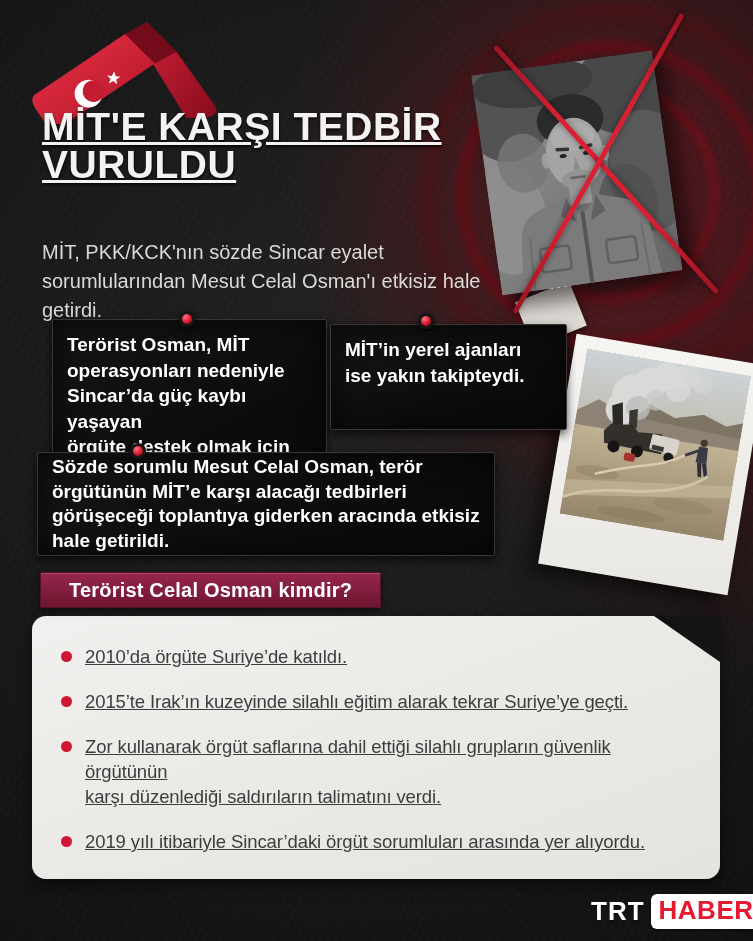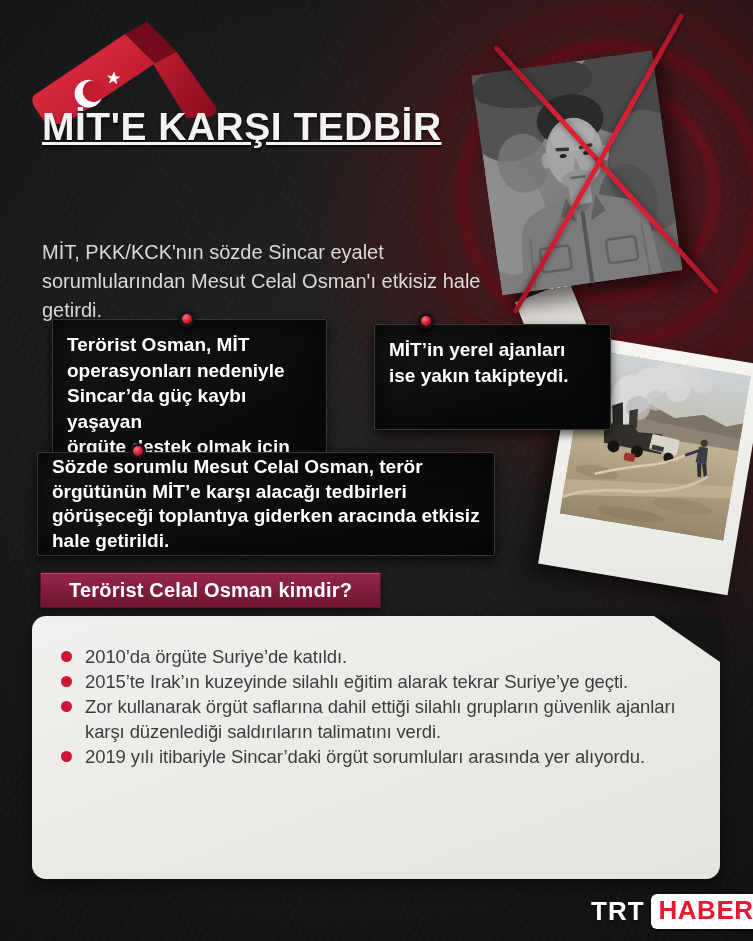--- a/index.html
+++ b/index.html
@@ -40,21 +40,21 @@
     box-shadow:0 0 6px rgba(0,0,0,.45);}
   .xline.a{left:440px;top:167px;width:332px;transform:rotate(47.9deg);}
   .xline.b{left:427px;top:161px;width:343px;transform:rotate(119.3deg);}
 
   .note{position:absolute;z-index:6;color:#fff;font-weight:700;
     background:linear-gradient(150deg,#161514,#0b0b0b 70%);
     border:1px solid #3a3836;border-radius:2px;
     box-shadow:0 4px 10px rgba(0,0,0,.65), inset 0 0 30px rgba(0,0,0,.7);
     font-size:19px;line-height:25.5px;white-space:pre-line;padding:12px 14px;}
   .note1{left:52px;top:319px;width:245px;min-height:102px;}
-  .note2{left:330px;top:324px;width:207px;min-height:80px;margin-left:44px;}
+  .note2{left:330px;top:324px;width:207px;min-height:80px;}
   .note3{left:37px;top:452px;width:428px;min-height:82px;line-height:24.5px;padding:2px 14px;}
   .pin{position:absolute;z-index:7;width:10px;height:10px;border-radius:50%;
     border:3px solid #171515;
     background:radial-gradient(circle at 35% 30%, #ff7680, #d2182b 55%, #7a0a14);
     box-shadow:0 2px 4px rgba(0,0,0,.8);}
   .pin1{left:179px;top:311px;}
   .pin2{left:418px;top:313px;}
   .pin3{left:130px;top:443px;}
 
   .polaroid{position:absolute;left:556px;top:348px;width:166px;height:220px;
@@ -69,22 +69,22 @@
     color:#fff;font-weight:800;font-size:20px;letter-spacing:.2px;}
 
   .profile-box{position:absolute;left:32px;top:616px;width:688px;height:263px;z-index:5;
     background:linear-gradient(160deg,#f1f0ee,#e5e3df);border-radius:14px;
     box-shadow:0 6px 14px rgba(0,0,0,.5);}
   .corner-cut{position:absolute;top:0;right:0;width:66px;height:46px;z-index:2;
     background:linear-gradient(225deg,#161515 48%,#101010 52%,#161515);
     clip-path:polygon(0 0,100% 0,100% 100%);}
   .profile-list{list-style:none;margin:0;padding:28px 40px 0 28px;}
   .profile-list li{position:relative;padding-left:25px;color:#3d3d3d;
-    font-size:18.5px;line-height:25px;white-space:pre-line;letter-spacing:-.1px;}
-  .profile-list li + li{}
+    font-size:18.5px;line-height:25px;white-space:pre-line;letter-spacing:-.1px;text-decoration:underline;}
+  .profile-list li + li{margin-top:20px;}
   .profile-list li::before{content:"";position:absolute;left:1px;top:7px;width:11px;height:11px;
     border-radius:50%;background:#cf1733;}
 
   .logo{position:absolute;left:591px;top:894px;z-index:6;display:flex;align-items:center;gap:6px;}
   .logo-trt{color:#fff;font-size:26px;font-weight:800;letter-spacing:1px;
     text-shadow:0 1px 2px rgba(0,0,0,.6);text-align:center;}
   .logo-haber{background:#fff;color:#e51930;font-size:26px;font-weight:800;
     padding:1px 8px 3px 8px;border-radius:6px;letter-spacing:.5px;
     box-shadow:0 1px 3px rgba(0,0,0,.5);}
 </style>
@@ -116,20 +116,21 @@
       <g transform="rotate(-12 74 68)">
         <circle cx="62" cy="72" r="14" fill="#ffffff"></circle>
         <circle cx="67.5" cy="70.5" r="11" fill="#c41d31"></circle>
         <path d="M0,-7 L1.9,-2.2 L6.7,-2.2 L2.9,0.9 L4.1,5.7 L0,2.8 L-4.1,5.7 L-2.9,0.9 L-6.7,-2.2 L-1.9,-2.2 Z" transform="translate(90,62) rotate(18)" fill="#ffffff"></path>
       </g>
     </svg>
   </div>
 
   <div class="title">
     <div>MİT'E KARŞI TEDBİR</div>
+    <div>VURULDU</div>
   </div>
   <div class="subtitle">MİT, PKK/KCK'nın sözde Sincar eyalet
 sorumlularından Mesut Celal Osman'ı etkisiz hale
 getirdi.</div>
 
   <div class="paper-corner"></div>
   <div class="photo">
     <svg width="182" height="222" viewBox="0 0 185 225">
       <defs>
         <linearGradient id="pbg" x1="0" y1="0" x2="1" y2="1">
@@ -239,21 +240,21 @@
       <path d="M140,106 Q118,128 60,134 Q22,138 0,150" fill="none" stroke="#cfc3a8" stroke-width="3"></path>
     </svg>
   </div>
 
   <div class="kicker">Terörist Celal Osman kimdir?</div>
   <div class="profile-box">
     <div class="corner-cut"></div>
     <ul class="profile-list">
       <li>2010’da örgüte Suriye’de katıldı.</li>
       <li>2015’te Irak’ın kuzeyinde silahlı eğitim alarak tekrar Suriye’ye geçti.</li>
-      <li>Zor kullanarak örgüt saflarına dahil ettiği silahlı grupların güvenlik ajanları
+      <li>Zor kullanarak örgüt saflarına dahil ettiği silahlı grupların güvenlik örgütünün
 karşı düzenlediği saldırıların talimatını verdi.</li>
       <li>2019 yılı itibariyle Sincar’daki örgüt sorumluları arasında yer alıyordu.</li>
     </ul>
   </div>
 
   <div class="logo">
     <span class="logo-trt">TRT</span>
     <span class="logo-haber">HABER</span>
   </div>
 </div>

